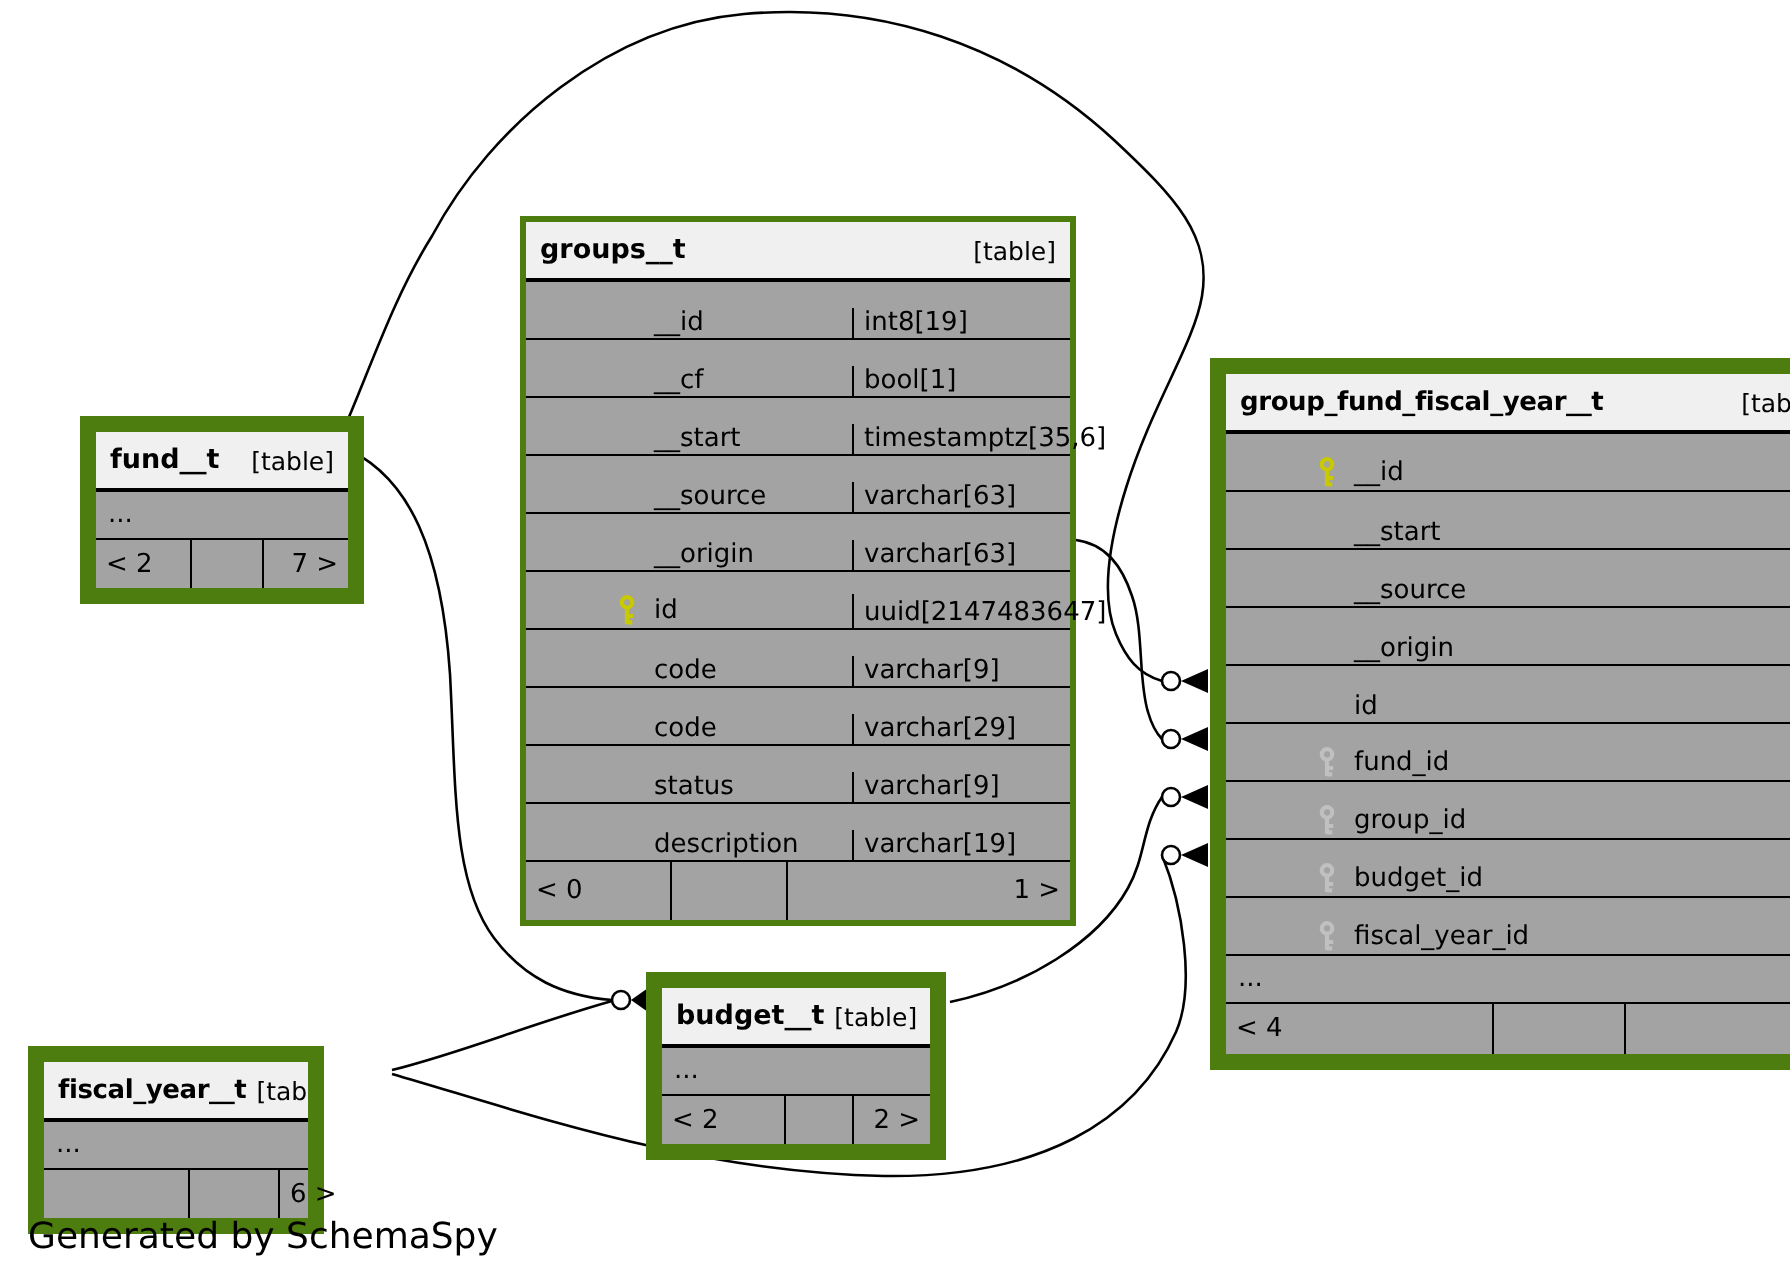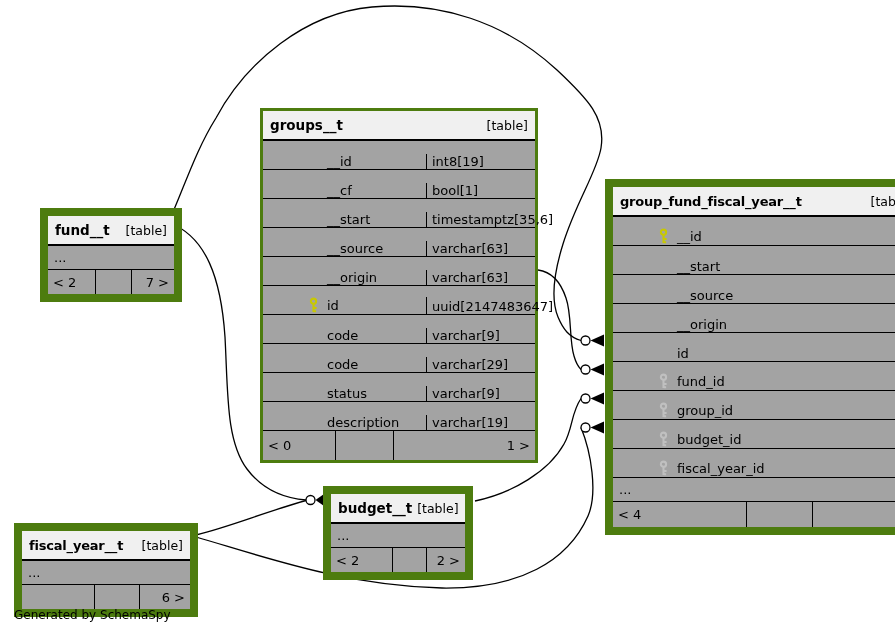--- a/index.html
+++ b/index.html
@@ -26,21 +26,21 @@
   .tcol{flex:1 1 auto;display:flex;align-items:center;padding-left:5px;white-space:nowrap;}
 
   .row.ellipsis{height:24px;align-items:center;padding-left:6px;font-size:13px;}
 
   .ftr{display:flex;align-items:stretch;box-sizing:border-box;}
   .ftr .fcell{display:flex;align-items:center;padding:0 5px;box-sizing:border-box;font-size:13px;white-space:nowrap;}
   .ftr .fcell.c2,.ftr .fcell.c3{border-left:1px solid #000;}
   .ftr .fcell.c3{flex:1 1 auto;justify-content:flex-end;}
   .ftr-24{height:24px;} .ftr-25{height:25px;} .ftr-29{height:29px;}
 
-  #note{position:absolute;left:14px;top:608px;font-size:12px;}
+  #note{position:absolute;left:14px;top:608px;font-size:18px;}
 </style>
 </head>
 <body>
 
 <div id="canvas">
 
   <svg id="edges" viewBox="0 0 895 637">
     <g fill="none" stroke="#000" stroke-width="1.3">
       <path d="M 170 219 C 185 185 196 150 216 118 C 246 62 305 13 372 7 C 440 1 505 22 557 70 C 588 99 606 118 601 148 C 597 172 576 202 563 244 C 553 276 551 300 558 317 C 563 329 569 337 581 340.5"></path>
       <path d="M 538 270 C 553 272 561 283 566 298 C 572 315 569 340 574 356 C 576 363 578.5 367 581 369.5"></path>
@@ -273,21 +273,21 @@
       <span class="ttag">[table]</span>
     </div>
     <div class="row ellipsis">...</div>
     <div class="ftr ftr-24">
       <span class="fcell c1" style="flex:0 0 61px;">&lt; 2</span>
       <span class="fcell c2" style="flex:0 0 34px;"></span>
       <span class="fcell c3">2 &gt;</span>
     </div>
   </div>
 
-  <div class="tbl" style="left:14px;top:493px;width:184px;">
+  <div class="tbl" style="left:14px;top:493px;width:148px;">
     <div class="hdr">
       <span class="tname tight">fiscal_year__t</span>
       <span class="ttag">[table]</span>
     </div>
     <div class="row ellipsis">...</div>
     <div class="ftr ftr-24">
       <span class="fcell c1" style="flex:0 0 72px;"></span>
       <span class="fcell c2" style="flex:0 0 45px;"></span>
       <span class="fcell c3">6 &gt;</span>
     </div>

